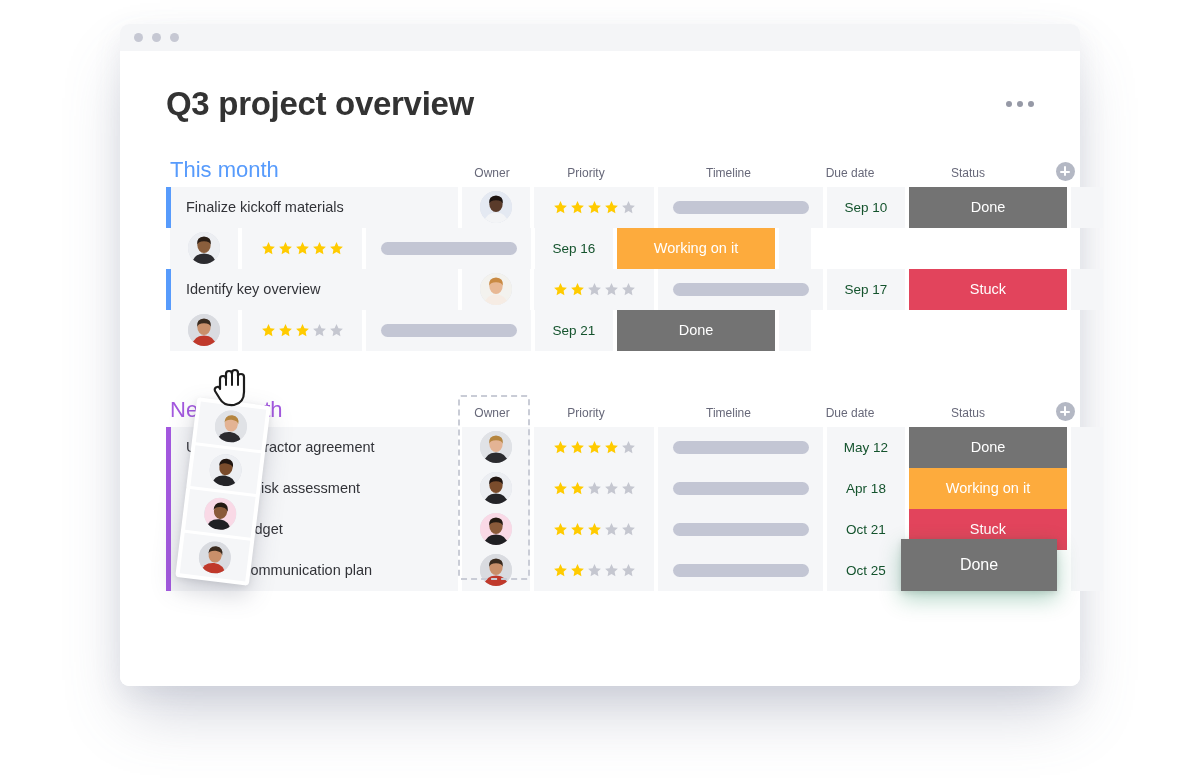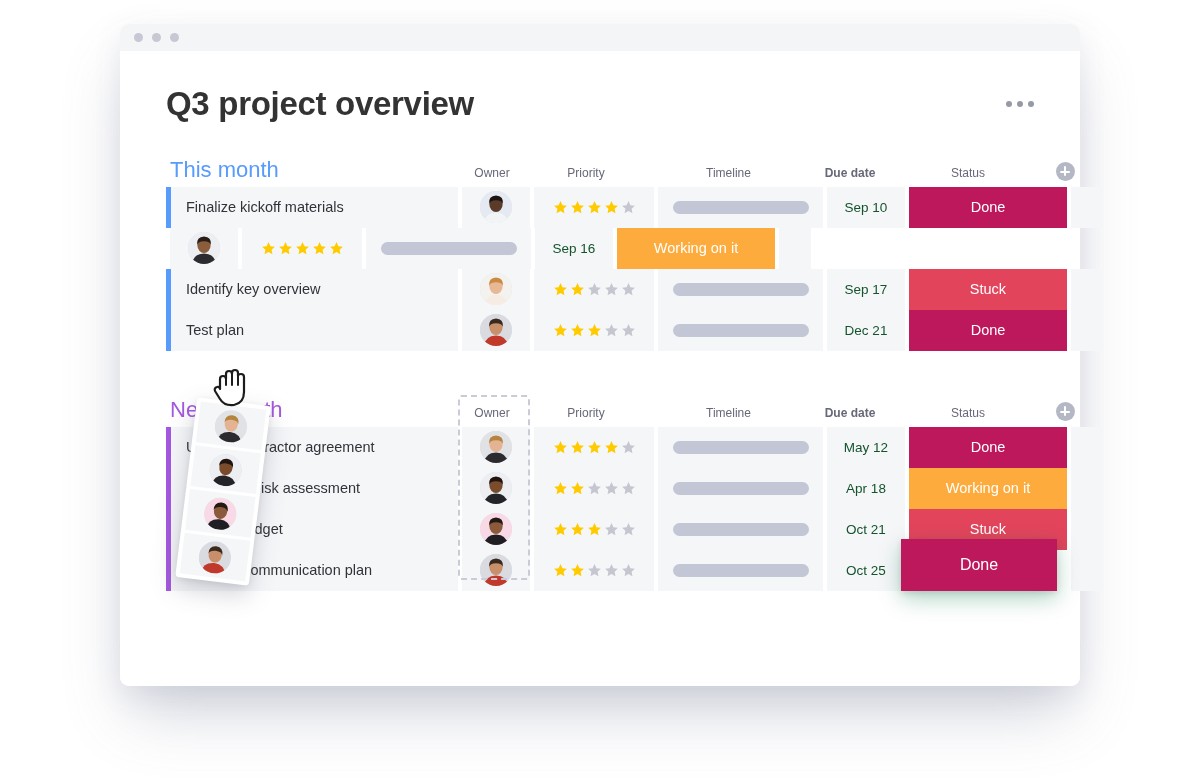--- a/index.html
+++ b/index.html
@@ -100,21 +100,21 @@
   .col-head {
     font-size: 12px;
     color: #676879;
     text-align: center;
     line-height: 1;
     padding-bottom: 2px;
   }
   .c-owner    { flex: 0 0 68px; }
   .c-priority { flex: 0 0 120px; }
   .c-timeline { flex: 0 0 165px; }
-  .c-due      { flex: 0 0 78px; font-weight: bold; }
+  .c-due      { flex: 0 0 78px; }
   .c-status   { flex: 0 0 158px; }
   .c-plus     { flex: 0 0 36px; display:flex; justify-content:center; align-items:center; }
 
   .plus-btn {
     width: 19px; height: 19px; border-radius: 50%;
     background: #b4b8c4;
     position: relative; cursor: pointer;
   }
   .plus-btn::before, .plus-btn::after {
     content: ""; position: absolute; background: #ffffff; border-radius: 1px;
@@ -176,21 +176,21 @@
   .fill { height: 100%; border-radius: 7px; }
   .fill.blue { background: #579bfc; }
   .fill.purple { background: #a358df; }
 
   
   .badge {
     width: 100%; height: 100%;
     display: flex; align-items: center; justify-content: center;
     color: #ffffff; font-size: 14.5px;
   }
-  .badge.done    { background: #be185d; }
+  .badge.done    { background: #737373; }
   .badge.working { background: #fdab3d; }
   .badge.stuck   { background: #e2445c; }
 
   
   .row.elevated .cell.status {
     position: relative;
     overflow: visible;
     z-index: 40;
   }
   .row.elevated .badge {
@@ -399,24 +399,20 @@
               <div class="cell timeline">
                 <span class="track"><span class="fill blue" style="width:20%"></span></span>
               </div>
               <div class="cell due">Sep 17</div>
               <div class="cell status">
                 <span class="badge stuck">Stuck</span>
               </div>
               <div class="cell endcap"></div>
             </div>
             <div class="row">
-              <div class="cell-name">
-                <span class="accent blue"></span>
-                <span>Test plan</span>
-              </div>
               <div class="cell owner">
                 <span class="avatar">
                   <svg viewBox="0 0 32 32">
                     <rect width="32" height="32" fill="#d9dbe0"></rect>
                     <path d="M4 32 Q5 22 16 21.5 Q27 22 28 32 Z" fill="#c0392b"></path>
                     <ellipse cx="16" cy="13.5" rx="6.6" ry="7.6" fill="#c98f6a"></ellipse>
                     <path d="M9 13 Q8.4 5 16 4.6 Q23.6 5 23 13 Q22 9.4 16 9.2 Q10 9.4 9 13 Z" fill="#3a2a1e"></path>
                   </svg>
                 </span>
               </div>
@@ -435,21 +431,21 @@
                     <path d="M8 1.1 L10.05 5.5 L14.8 6.1 L11.3 9.4 L12.2 14.1 L8 11.8 L3.8 14.1 L4.7 9.4 L1.2 6.1 L5.95 5.5 Z"></path>
                   </svg>
                   <svg class="star off" viewBox="0 0 16 16">
                     <path d="M8 1.1 L10.05 5.5 L14.8 6.1 L11.3 9.4 L12.2 14.1 L8 11.8 L3.8 14.1 L4.7 9.4 L1.2 6.1 L5.95 5.5 Z"></path>
                   </svg>
                 </span>
               </div>
               <div class="cell timeline">
                 <span class="track"><span class="fill blue" style="width:78%"></span></span>
               </div>
-              <div class="cell due">Dec 21</div>
+              <div class="cell due">Sep 21</div>
               <div class="cell status">
                 <span class="badge done">Done</span>
               </div>
               <div class="cell endcap"></div>
             </div>
           </div>
       </div>
 
       <div class="section second">
         <div class="sect-headrow">

